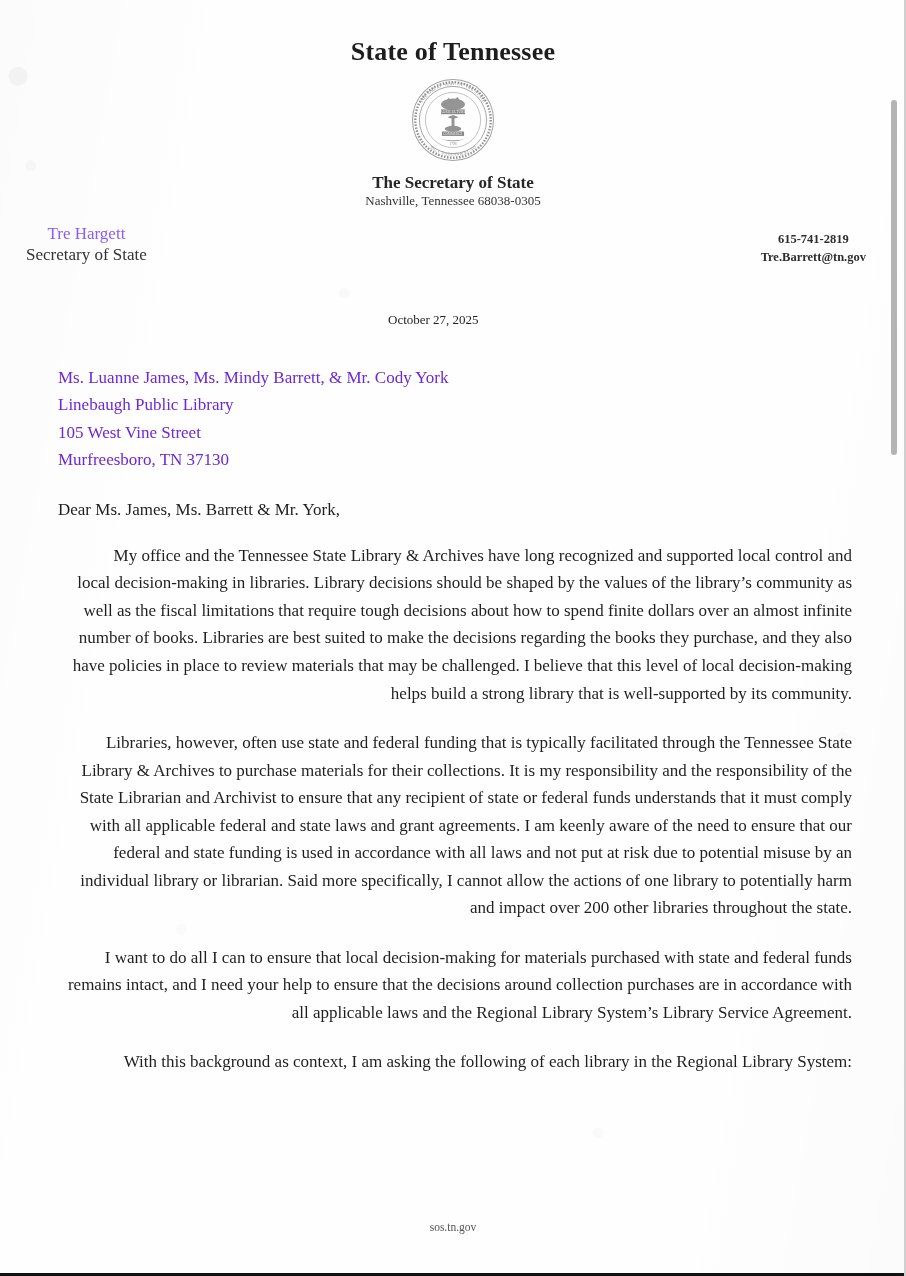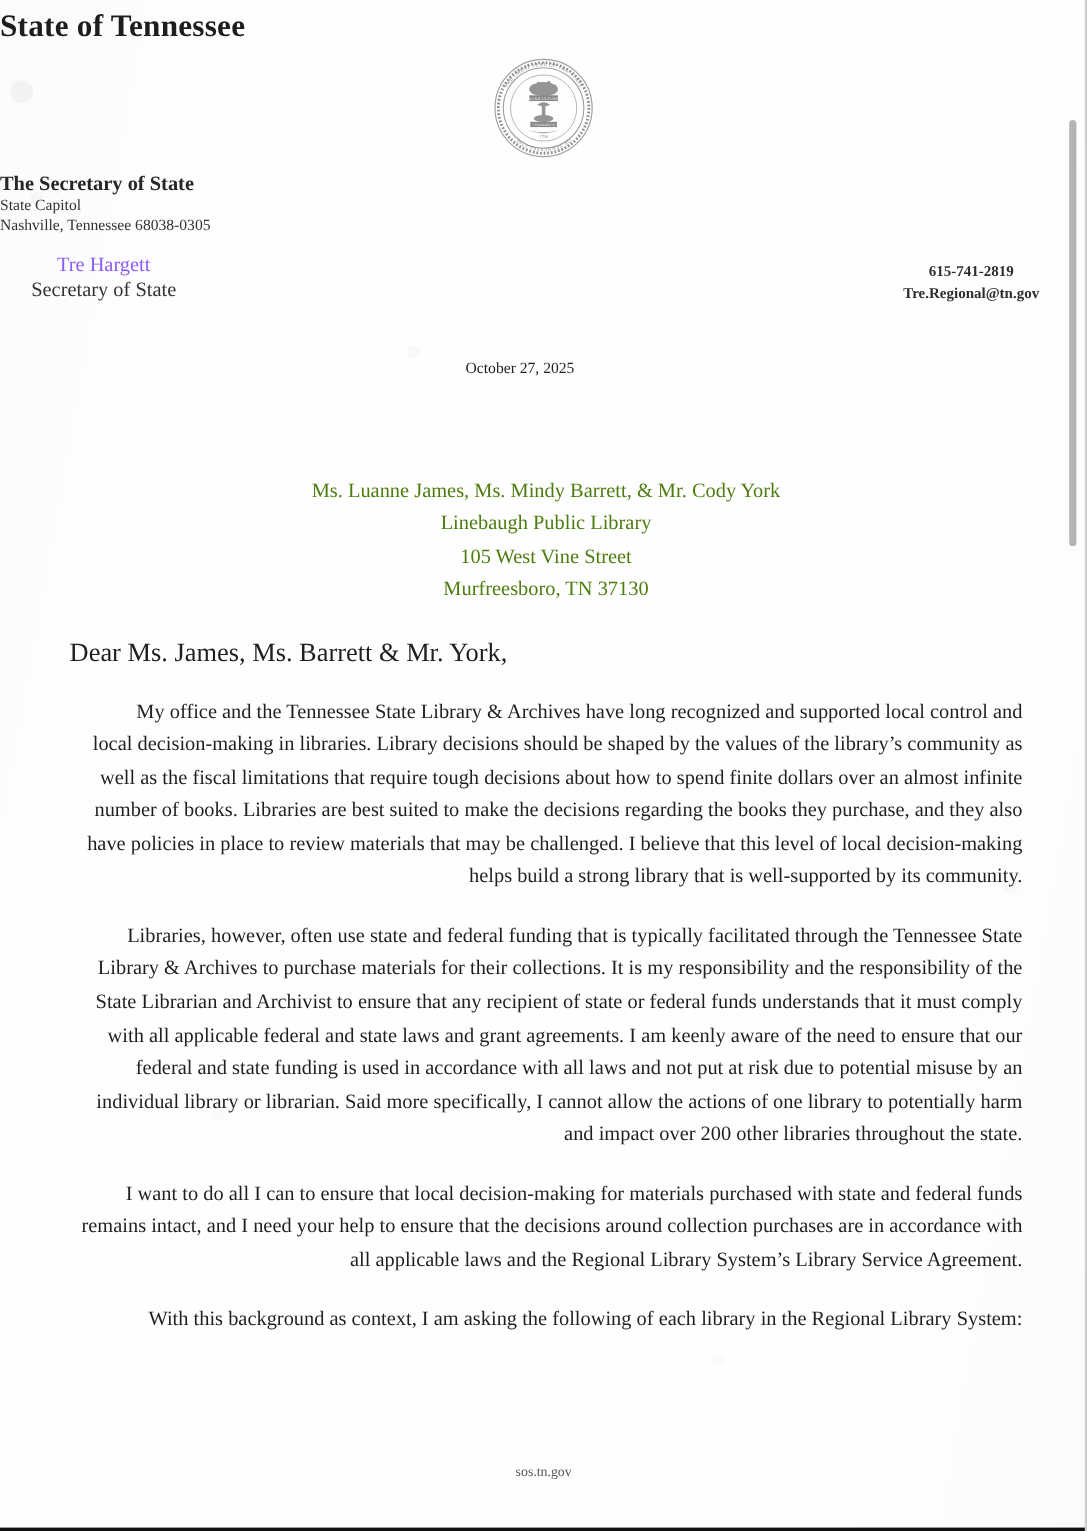--- a/index.html
+++ b/index.html
@@ -42,21 +42,23 @@
       linear-gradient(100deg, rgba(0,0,0,0.012) 0%, rgba(0,0,0,0) 22%, rgba(0,0,0,0) 78%, rgba(0,0,0,0.012) 100%);
   }
 
   .content {
     position: relative;
     z-index: 2;
   }
 
   
   .letterhead {
+    text-align: center;
     padding-top: 8px;
+    margin-top: 30px;
   }
   .state-title {
     font-weight: bold;
     font-size: 26px;
     letter-spacing: 0.2px;
     color: #1d1d1d;
     line-height: 1.1;
   }
 
   .seal-wrap {
@@ -122,29 +124,28 @@
   .letter-body {
     padding: 0 54px 0 58px;
   }
   .date {
     margin-top: 36px;
     margin-left: 330px;
     font-size: 13px;
     color: #1f1f1f;
   }
   .recipient {
-    margin-top: 80px;
+    margin-top: 36px;
     font-size: 17px;
     line-height: 1.62;
-    color: #4d7c0f;
-    text-align: center;
+    color: #6d28d9;
   }
   .salutation {
     margin-top: 26px;
-    font-size: 22px;
+    font-size: 17px;
     color: #1f1f1f;
   }
   .para {
     margin-top: 22px;
     font-size: 17px;
     line-height: 1.62;
     text-indent: 24px;
     text-align: right;
     color: #1f1f1f;
   }
@@ -228,32 +229,31 @@
             <ellipse cx="50" cy="59.5" rx="9" ry="3.2"></ellipse>
           </g>
           <rect x="38" y="62.5" width="24" height="4.8" fill="#6d6d6d"></rect>
           <text x="50" y="66.3" font-family="Liberation Serif, serif" font-size="3.3" fill="#f2f2f2" text-anchor="middle" letter-spacing="0.3">COMMERCE</text>
           <path d="M36 70 q14 6 28 0 q-14 4 -28 0 Z" fill="#8a8a8a"></path>
           <text x="50" y="77.5" font-family="Liberation Serif, serif" font-size="4" fill="#6f6f6f" text-anchor="middle">1796</text>
         </svg>
       </div>
 
       <div class="office-line">The Secretary of State</div>
-      <div class="addr-line">State Capitol</div>
       <div class="addr-line">Nashville, Tennessee 68038-0305</div>
     </div>
 
     <div class="contact-row">
       <div class="contact-left">
         <div class="name-big">Tre Hargett</div>
         <div class="name-sub">Secretary of State</div>
       </div>
       <div class="contact-right">
         <div class="ct">615-741-2819</div>
-        <div class="ct">Tre.Regional@tn.gov</div>
+        <div class="ct">Tre.Barrett@tn.gov</div>
       </div>
     </div>
 
     <div class="letter-body">
 
       <div class="date">October 27, 2025</div>
 
       <div class="recipient">
         <div>Ms. Luanne James, Ms. Mindy Barrett, &amp; Mr. Cody York</div>
         <div>Linebaugh Public Library</div>

